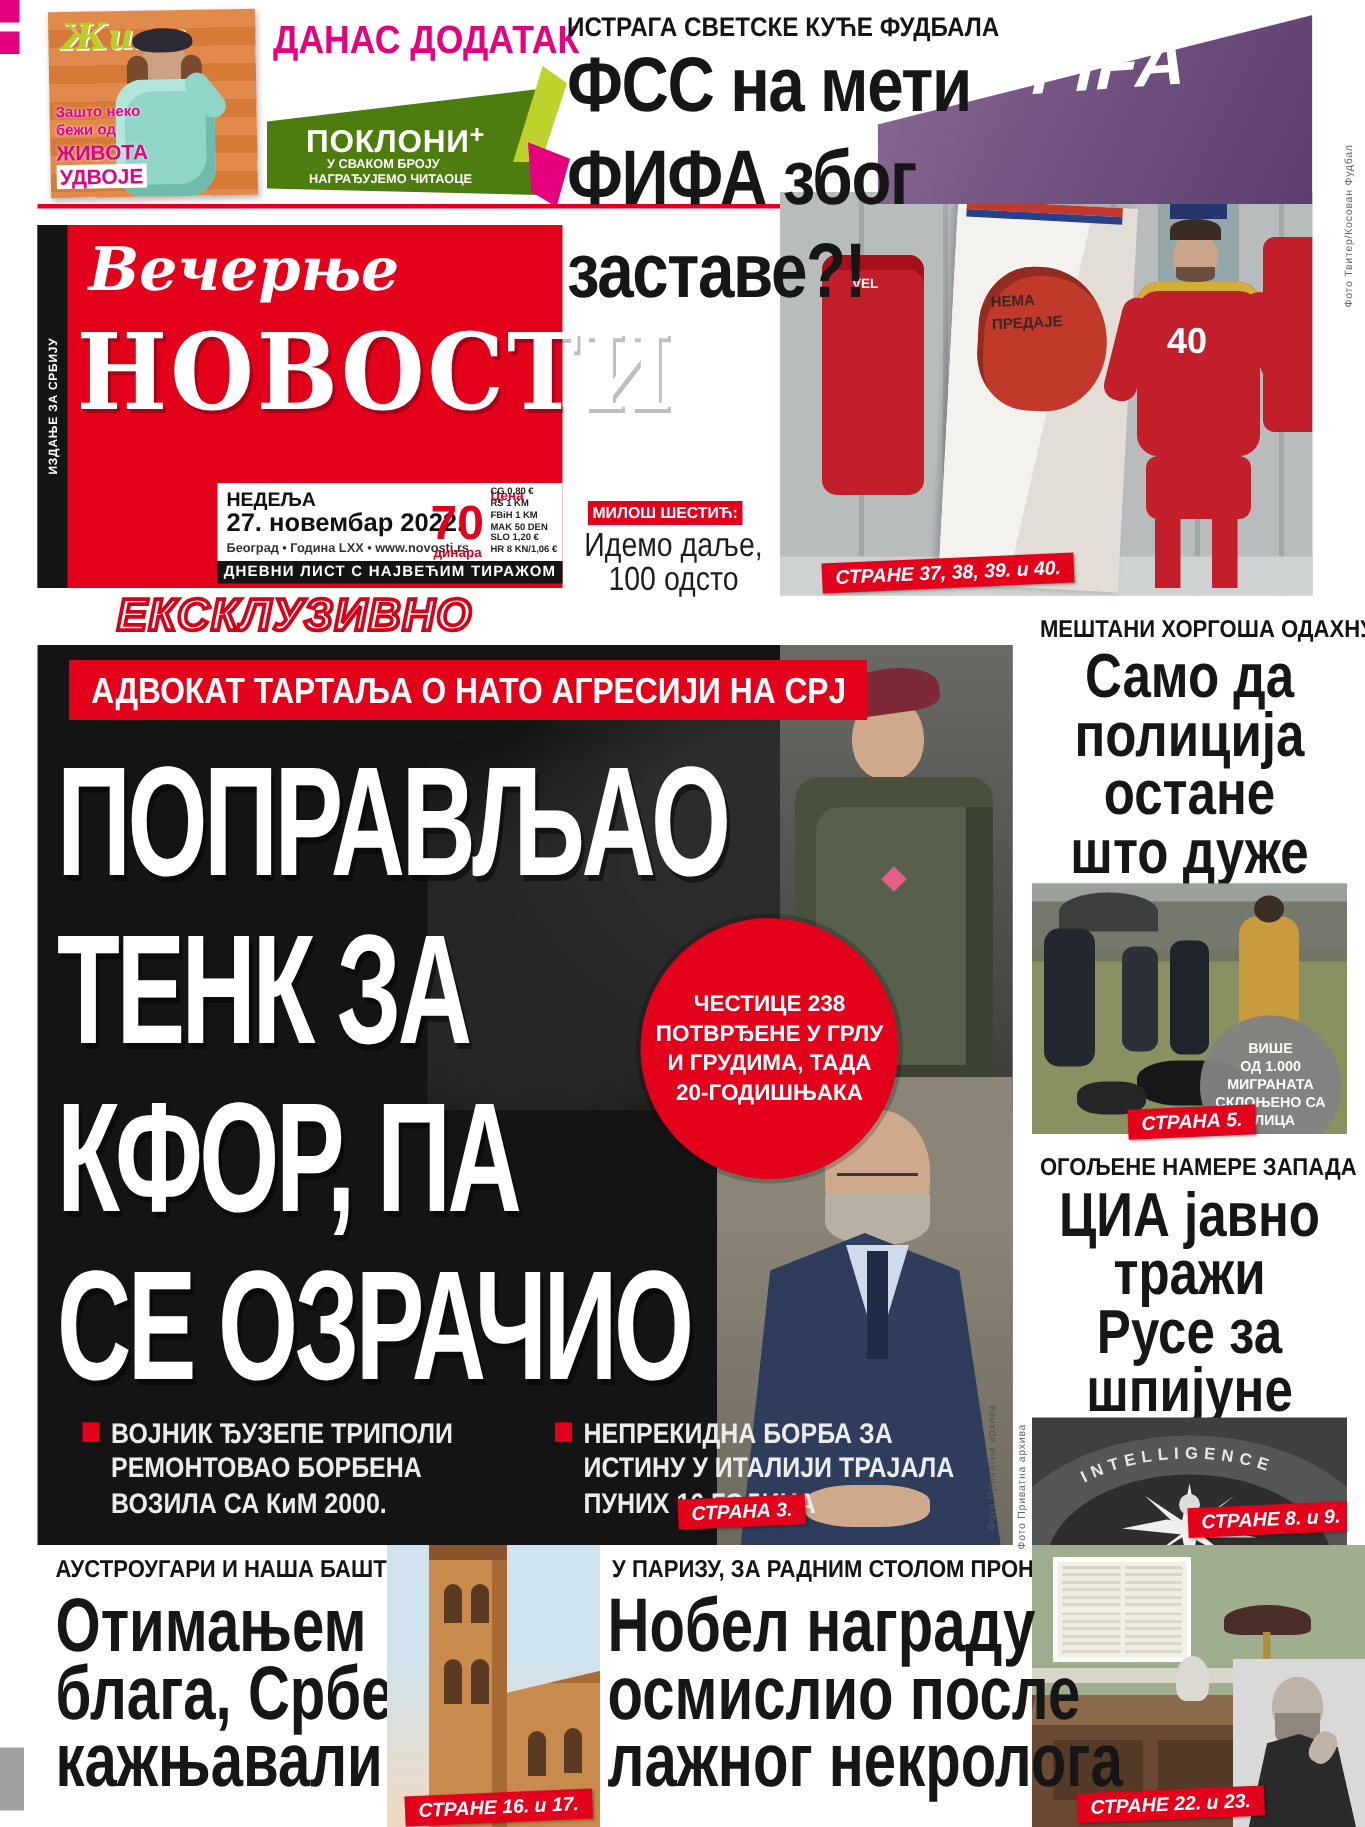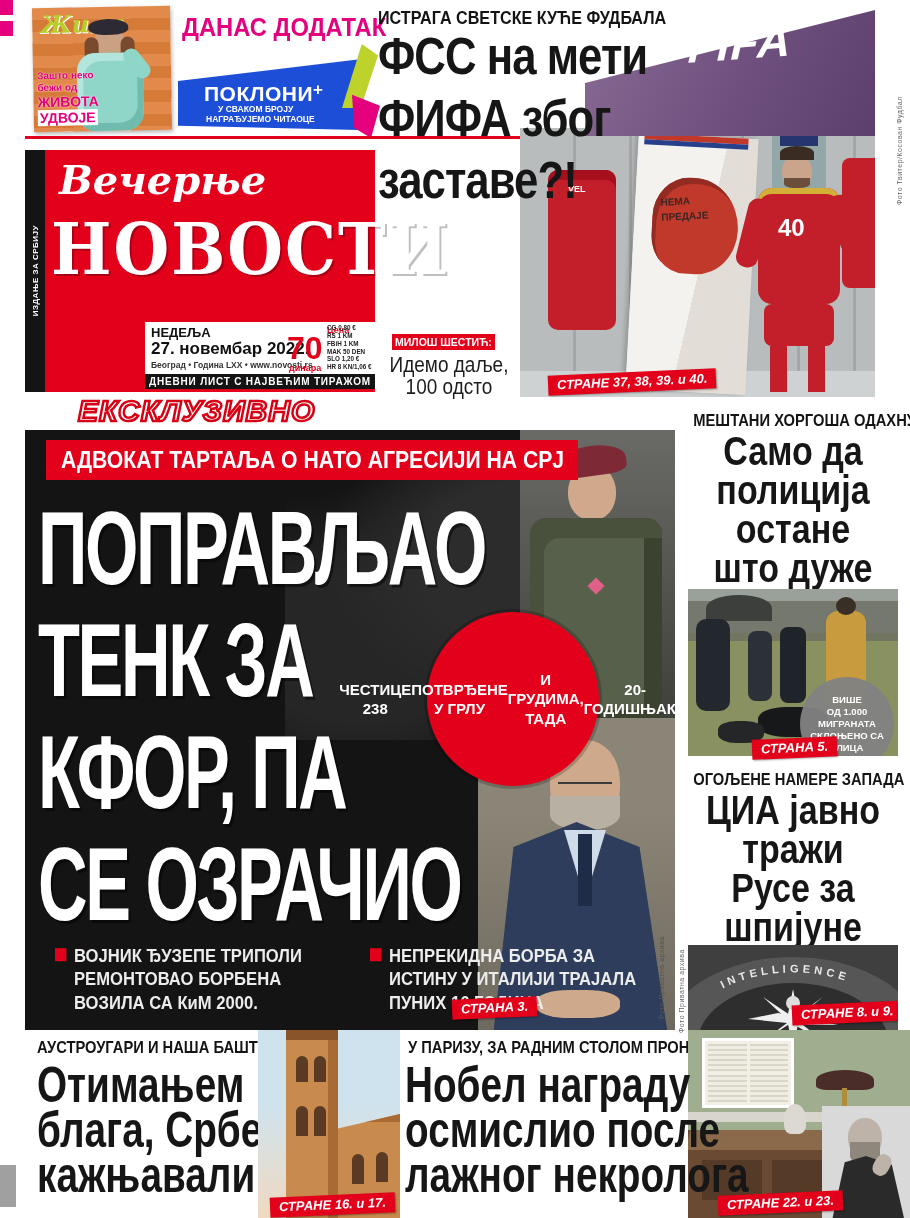--- a/index.html
+++ b/index.html
@@ -48,21 +48,21 @@
     </div>
     <div style="position:absolute;left:4px;top:62px;font-size:10px;font-weight:bold;color:#e5007e;text-shadow:0 0 2px #fff;">Зашто неко</div>
     <div style="position:absolute;left:4px;top:74px;font-size:10px;font-weight:bold;color:#e5007e;text-shadow:0 0 2px #fff;">бежи од</div>
     <div style="position:absolute;left:4px;top:86px;font-size:14px;font-weight:bold;color:#e5007e;text-shadow:0 0 2px #fff;">ЖИВОТА</div>
     <div style="position:absolute;left:4px;top:102px;font-size:14px;font-weight:bold;color:#e5007e;background:#fff;padding:0 2px;">УДВОЈЕ</div>
   </div>
 
   <div class="abs" style="left:182px;top:12px;font-size:25px;font-weight:bold;color:#e5007e;
        white-space:nowrap;transform:scale(.95,1.05);transform-origin:left top;">ДАНАС ДОДАТАК</div>
 
-  <div class="abs" style="left:178px;top:58px;width:192px;height:72px;background:#1d4ed8;
+  <div class="abs" style="left:178px;top:58px;width:192px;height:72px;background:#4d7c0f;
               clip-path:polygon(0 32%,100% 0,94% 100%,0 94%);">
     <div style="position:absolute;left:26px;top:22px;white-space:nowrap;">
       <span style="font-size:21px;font-weight:bold;color:#fff;letter-spacing:.5px;">ПОКЛОНИ</span><span style="font-size:17px;font-weight:bold;color:#fff;vertical-align:6px;">+</span>
     </div>
     <div style="position:absolute;left:40px;top:46px;font-size:8.5px;font-weight:bold;color:#fff;">У СВАКОМ БРОЈУ</div>
     <div style="position:absolute;left:28px;top:56px;font-size:8.5px;font-weight:bold;color:#fff;">НАГРАЂУЈЕМО ЧИТАОЦЕ</div>
   </div>
   <div class="abs" style="left:342px;top:44px;width:36px;height:64px;background:#bdd22b;
               clip-path:polygon(0 100%,55% 0,100% 18%,52% 100%);"></div>
   <div class="abs" style="left:352px;top:92px;width:28px;height:46px;background:#e5007e;
@@ -210,21 +210,21 @@
                 transform:scale(.78,1.18);text-shadow:3px 3px 0 rgba(0,0,0,.5);">ПОПРАВЉАО</div>
     <div class="hl" style="position:absolute;left:13px;top:170px;font-size:88px;color:#fff;letter-spacing:-3px;
                 transform:scale(.78,1.18);text-shadow:3px 3px 0 rgba(0,0,0,.5);">ТЕНК ЗА</div>
     <div class="hl" style="position:absolute;left:13px;top:282px;font-size:88px;color:#fff;letter-spacing:-3px;
                 transform:scale(.78,1.18);text-shadow:3px 3px 0 rgba(0,0,0,.5);">КФОР, ПА</div>
     <div class="hl" style="position:absolute;left:13px;top:394px;font-size:88px;color:#fff;letter-spacing:-3px;
                 transform:scale(.78,1.18);text-shadow:3px 3px 0 rgba(0,0,0,.5);">СЕ ОЗРАЧИО</div>
 
     <div style="position:absolute;left:402px;top:182px;width:172px;height:174px;border-radius:50%;background:#e3001b;
                 color:#fff;font-weight:bold;font-size:15px;line-height:1.3;
-                display:flex;flex-direction:row;justify-content:center;align-items:center;
+                display:flex;flex-direction:column;justify-content:center;align-items:center;
                 box-shadow:0 0 0 3px rgba(0,0,0,.2);">
       <span class="circle-line">ЧЕСТИЦЕ 238</span>
       <span class="circle-line">ПОТВРЂЕНЕ У ГРЛУ</span>
       <span class="circle-line">И ГРУДИМА, ТАДА</span>
       <span class="circle-line">20-ГОДИШЊАКА</span>
     </div>
 
     <div class="bullet" style="position:absolute;left:30px;top:515px;width:300px;">
       <span class="bullet-sq"></span>
       <span>ВОЈНИК ЂУЗЕПЕ ТРИПОЛИ РЕМОНТОВАО БОРБЕНА ВОЗИЛА СА КиМ 2000.</span>

